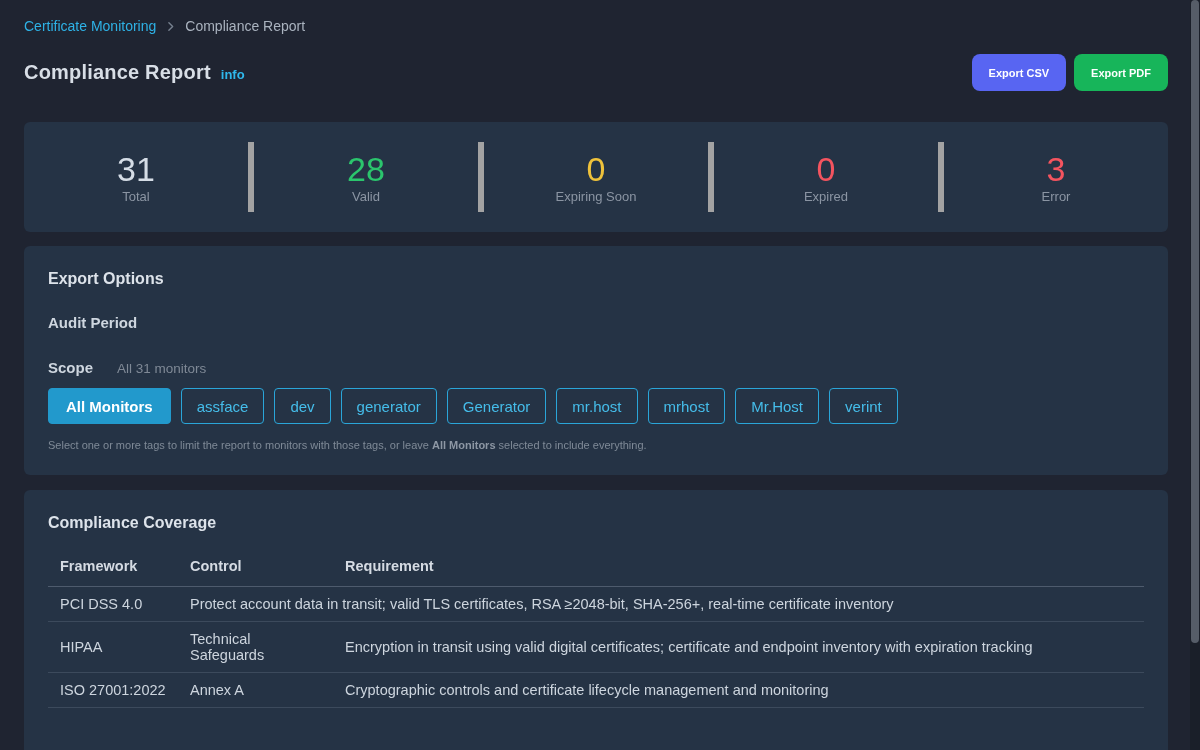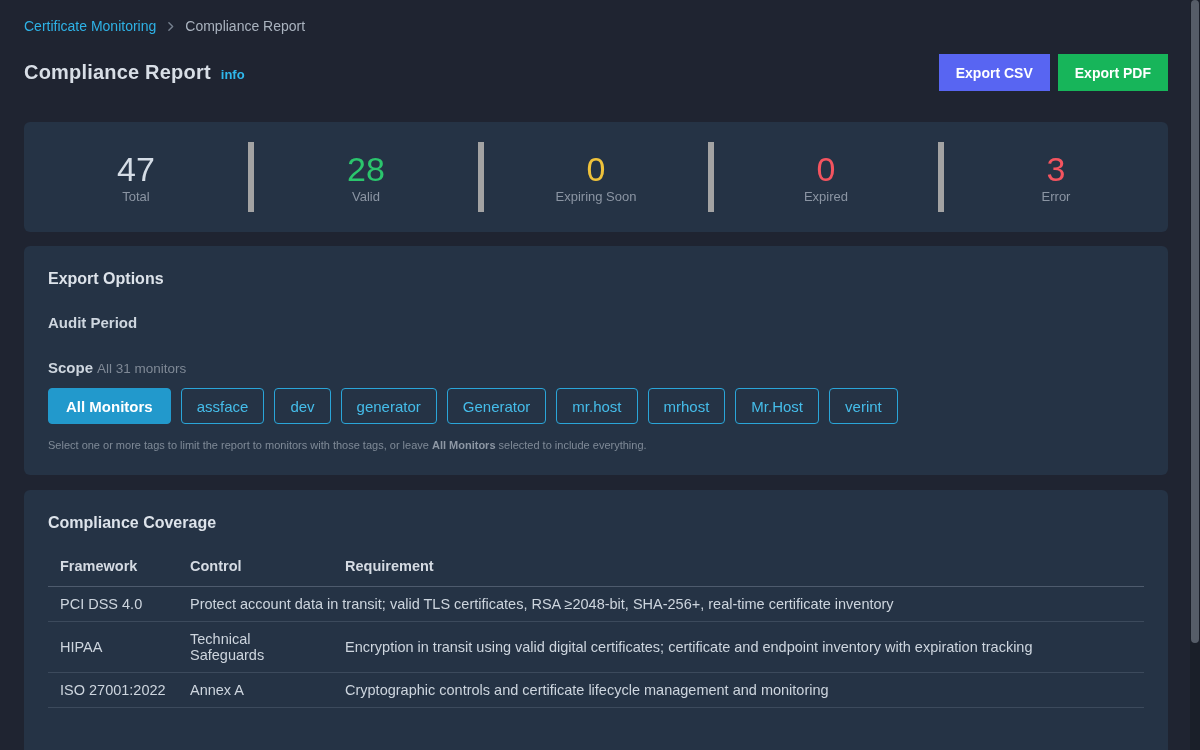--- a/index.html
+++ b/index.html
@@ -17,22 +17,22 @@
   .crumb-link { color: #2eb2e6; text-decoration: none; cursor: pointer; }
   .crumb-current { color: #aab3bf; }
   .crumb-sep { display: flex; align-items: center; }
 
   
   .header-row { display: flex; justify-content: space-between; align-items: center; margin-top: 20px; }
   .title-wrap { display: flex; align-items: baseline; gap: 10px; }
   .page-title { font-size: 20px; font-weight: 700; color: #d8dee6; letter-spacing: 0.2px; }
   .info-badge { font-size: 13px; font-weight: 700; color: #2fb9ec; cursor: pointer; }
   .header-actions { display: flex; gap: 8px; }
-  .btn { border: none; border-radius: 0; height: 37px; padding: 0 17px;
-         font-family: inherit; font-size: 14px; font-weight: 700; color: #fff; cursor: pointer; text-align: center; }
+  .btn { border: none; border-radius: 8px; height: 37px; padding: 0 17px;
+         font-family: inherit; font-size: 11px; font-weight: 700; color: #fff; cursor: pointer; text-align: center; }
   .btn-csv { background: #5865f2; }
   .btn-pdf { background: #17b55a; }
 
   
   .card { background: #253345; border-radius: 6px; }
   .stats-card { margin-top: 31px; height: 110px; display: flex; align-items: center; }
   .stat { flex: 1; text-align: center; padding: 8px 0; }
   .stat + .stat { border-left: 6px solid #a3a3a3; }
   .stat-value { font-size: 34px; line-height: 1.15; color: var(--item-color, #d5dde6); }
   .stat-label { margin-top: 0; font-size: 13px; color: #8b95a3; }
@@ -43,21 +43,21 @@
   .field-label { margin-top: 26px; font-size: 15px; font-weight: 700; color: #ced6df; }
   .date-group { margin-top: 9px; display: flex; width: 282px; height: 38px; }
   .date-input {
     flex: 1; background: #212b3c; border: 1px solid #46546b; border-right: none;
     border-radius: 6px 0 0 6px; color: #e8edf2; font-family: inherit;
     font-size: 15px; font-weight: 700; padding: 0 15px; outline: none;
   }
   .date-btn { width: 52px; background: #5b6ef0; border: none; border-radius: 0 6px 6px 0;
               display: flex; align-items: center; justify-content: center; cursor: pointer; }
 
-  .scope-row { margin-top: 28px; display: flex; align-items: baseline; gap: 4px; }
+  .scope-row { margin-top: 28px; display: flex; align-items: baseline; gap: 24px; }
   .scope-label { font-size: 15px; font-weight: 700; color: #ced6df; }
   .scope-summary { font-size: 13.5px; color: #7f8996; }
 
   .tags-row { margin-top: 12px; display: flex; gap: 10px; flex-wrap: wrap; }
   .tag { height: 36px; display: inline-flex; align-items: center; padding: 0 15px;
          border-radius: 4px; border: 1px solid #2aa5d8; background: transparent;
          color: #45bdea; font-family: inherit; font-size: 15px; font-weight: 400; cursor: pointer; }
   .tag.active { background: #2299cc; border-color: #2299cc; color: #ffffff; font-weight: 700; padding: 0 17px; }
 
   .helper-text { margin-top: 15px; font-size: 11px; color: #7f8a97; }
@@ -102,21 +102,21 @@
     </div>
     <div class="header-actions">
       <button class="btn btn-csv">Export CSV</button>
       <button class="btn btn-pdf">Export PDF</button>
     </div>
   </div>
 
   <div class="card stats-card">
 
   <div class="stat" style="--item-color: #d5dde6;">
-      <div class="stat-value">47</div>
+      <div class="stat-value">31</div>
       <div class="stat-label">Total</div>
     </div>
       <div class="stat" style="--item-color: #2bc56d;">
       <div class="stat-value">28</div>
       <div class="stat-label">Valid</div>
     </div>
       <div class="stat" style="--item-color: #efc23b;">
       <div class="stat-value">0</div>
       <div class="stat-label">Expiring Soon</div>
     </div>

